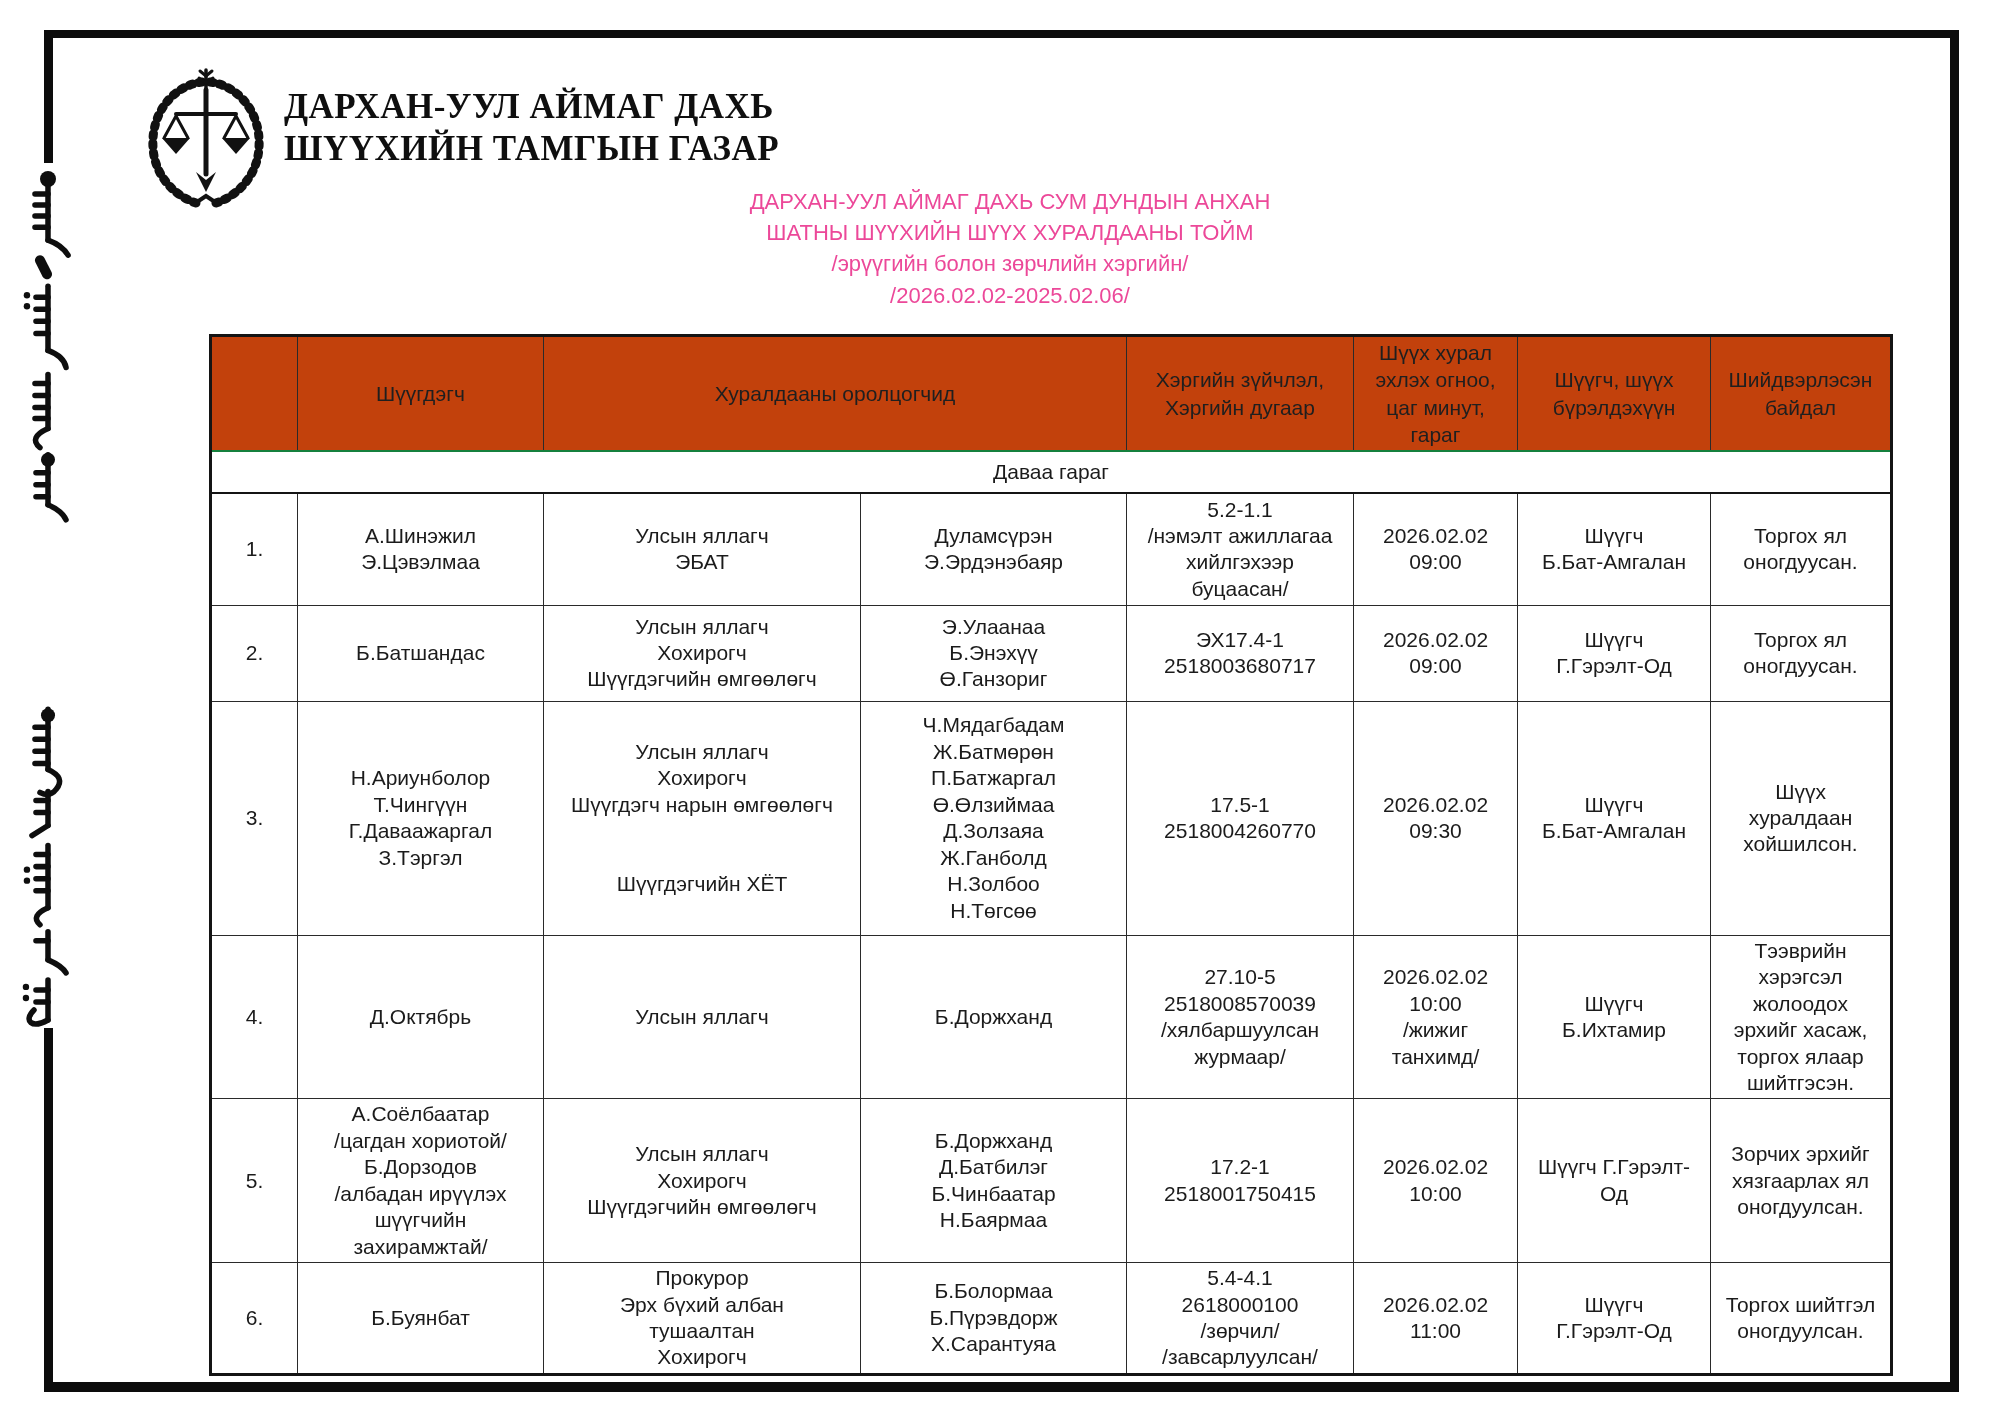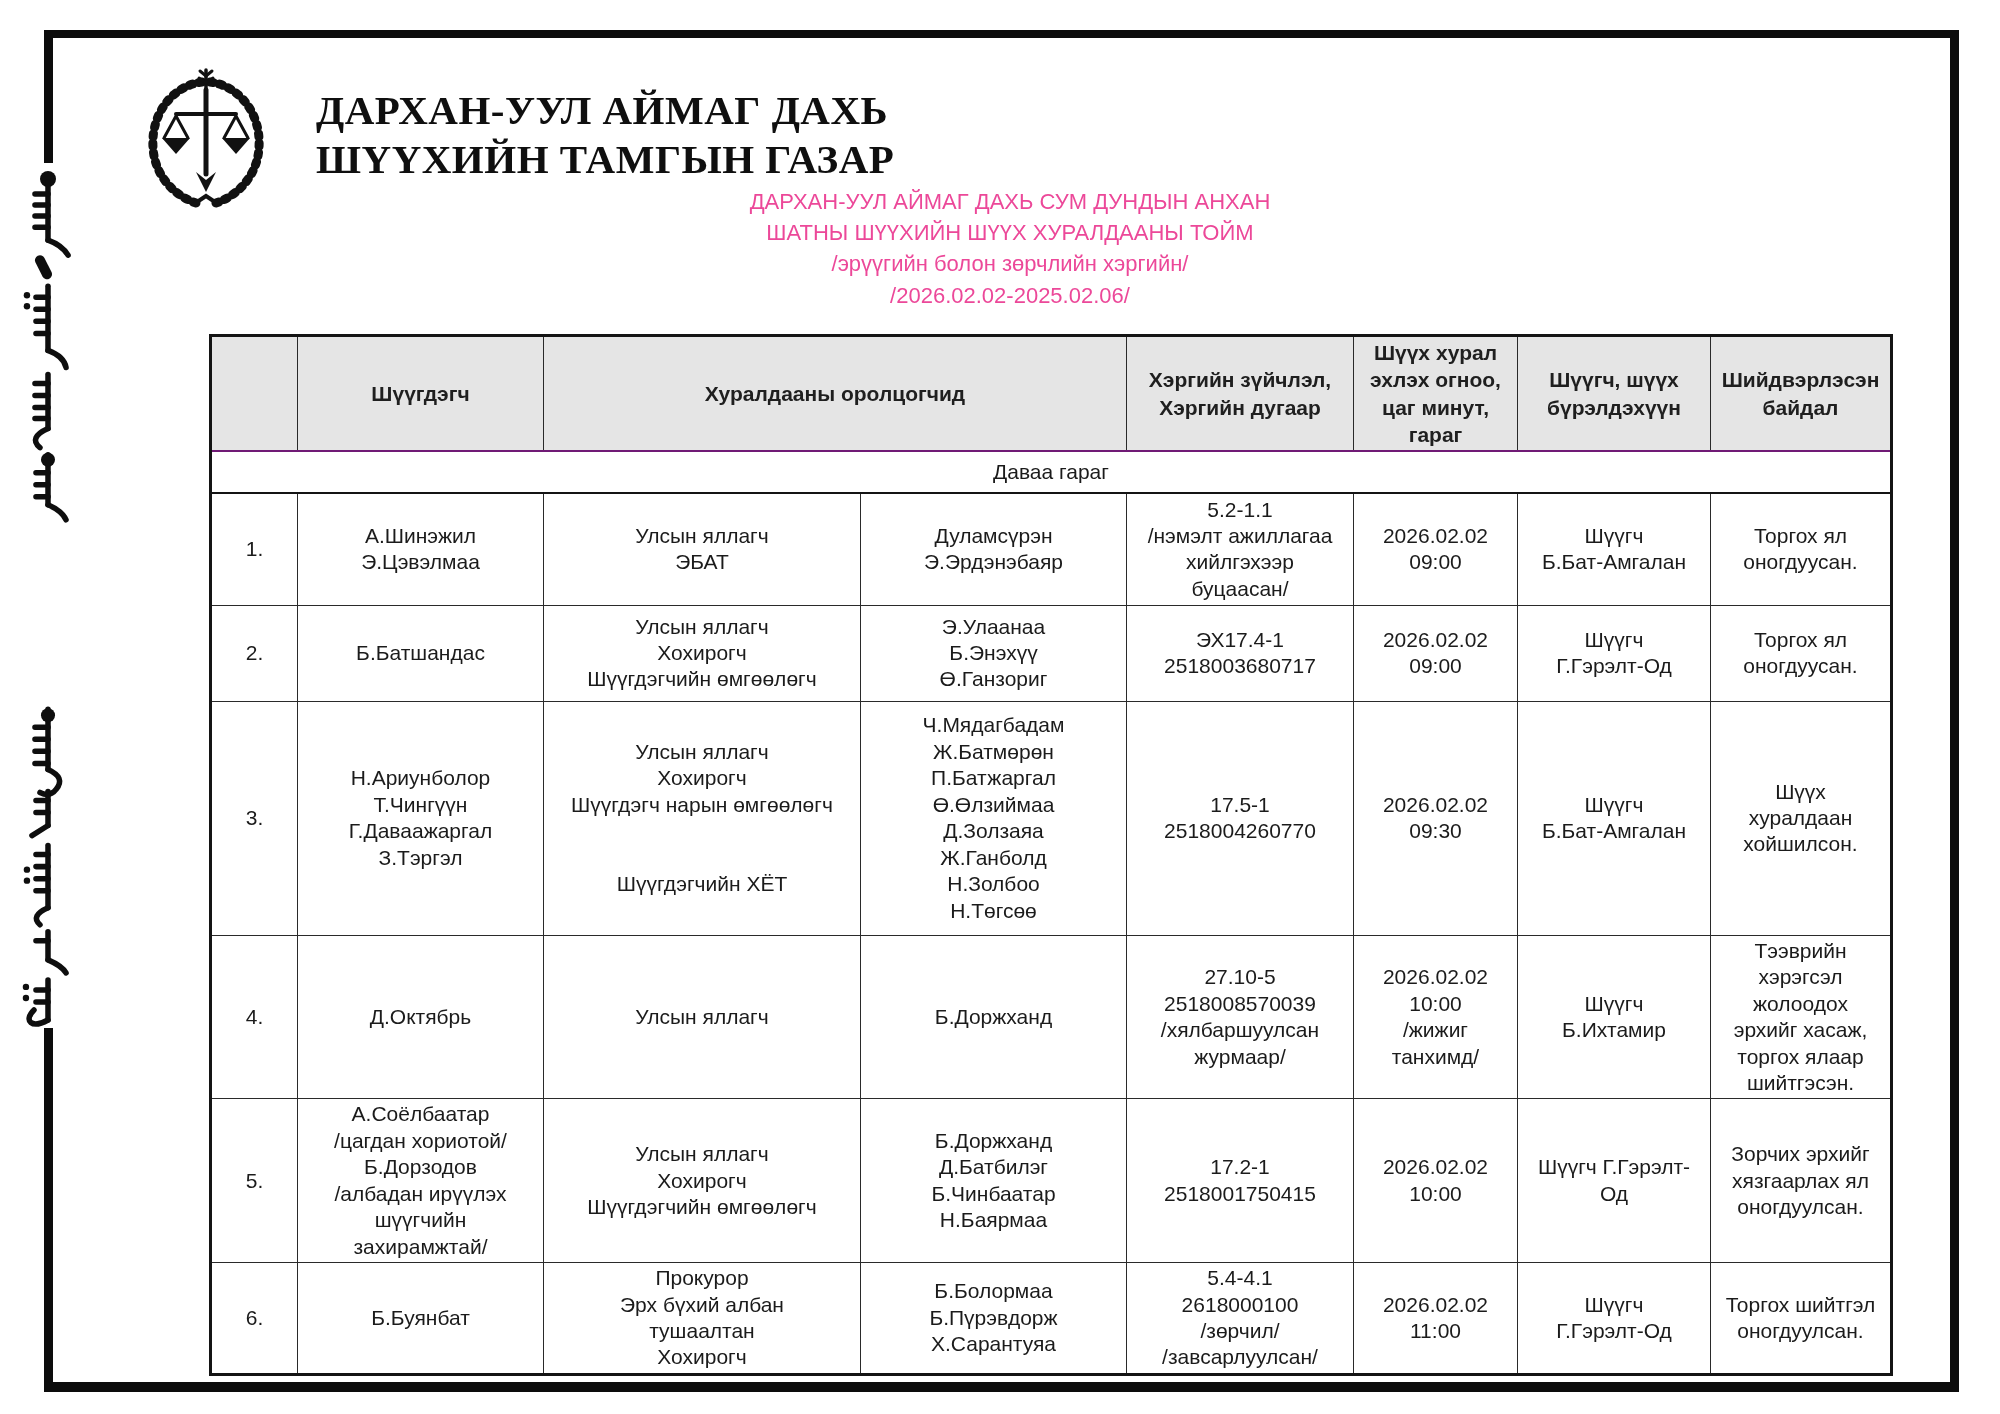--- a/index.html
+++ b/index.html
@@ -15,42 +15,42 @@
   .f-left-a{left:44px;top:30px;width:9px;height:133px;}
   .f-left-b{left:44px;top:1028px;width:9px;height:364px;}
   
   .script-col{position:absolute;left:8px;top:168px;width:80px;height:860px;}
   
   .logo{position:absolute;left:136px;top:68px;width:140px;height:142px;}
   
   .org-title{
     position:absolute;left:284px;top:86px;
     font-family:"Liberation Serif",serif;font-weight:bold;
-    font-size:41px;line-height:1.2;letter-spacing:.5px;color:#0f0f0f;margin-left:32px;
+    font-size:35px;line-height:1.2;letter-spacing:.5px;color:#0f0f0f;
   }
   
   .subtitle{
     position:absolute;left:350px;top:186px;width:1320px;text-align:center;
     font-size:22px;line-height:1.42;color:#ec4899;
   }
   .subtitle .small{font-size:22px;}
   
   table.sched{
     position:absolute;left:209px;top:334px;width:1681px;
     border-collapse:collapse;table-layout:fixed;
     font-size:21px;line-height:1.26;color:#1b1b1b;
     border:3px solid #141414;
   }
   table.sched th,table.sched td{
     border:1.6px solid #2a2a2a;padding:2px 6px;
     vertical-align:middle;text-align:center;white-space:pre-line;
   }
   table.sched thead th{
-    background:#e5e5e5;font-weight:bold;line-height:1.3;color:#1f1f1f;
-    border-bottom:2px solid #701a75;
+    background:#c2410c;font-weight:normal;line-height:1.3;color:#1f1f1f;
+    border-bottom:2px solid #15803d;
   }
   tr.day-row td{border-bottom:2px solid #141414;}
   td.c-role,td.c-names{text-align:left;vertical-align:top;padding:5px 8px 2px 13px;margin-top:31px;}
 </style>
 </head>
 <body>
 
 <div class="canvas">
 
   <div class="frame f-top"></div>

